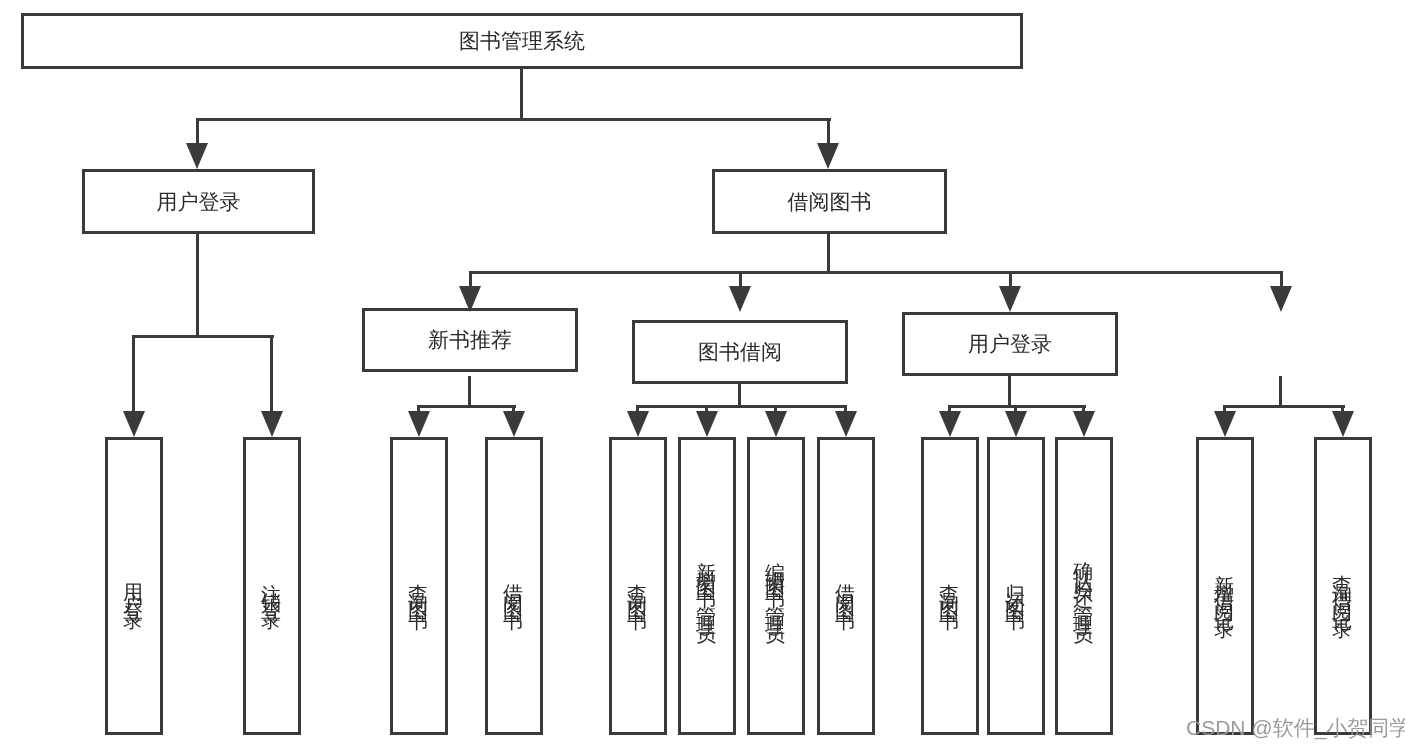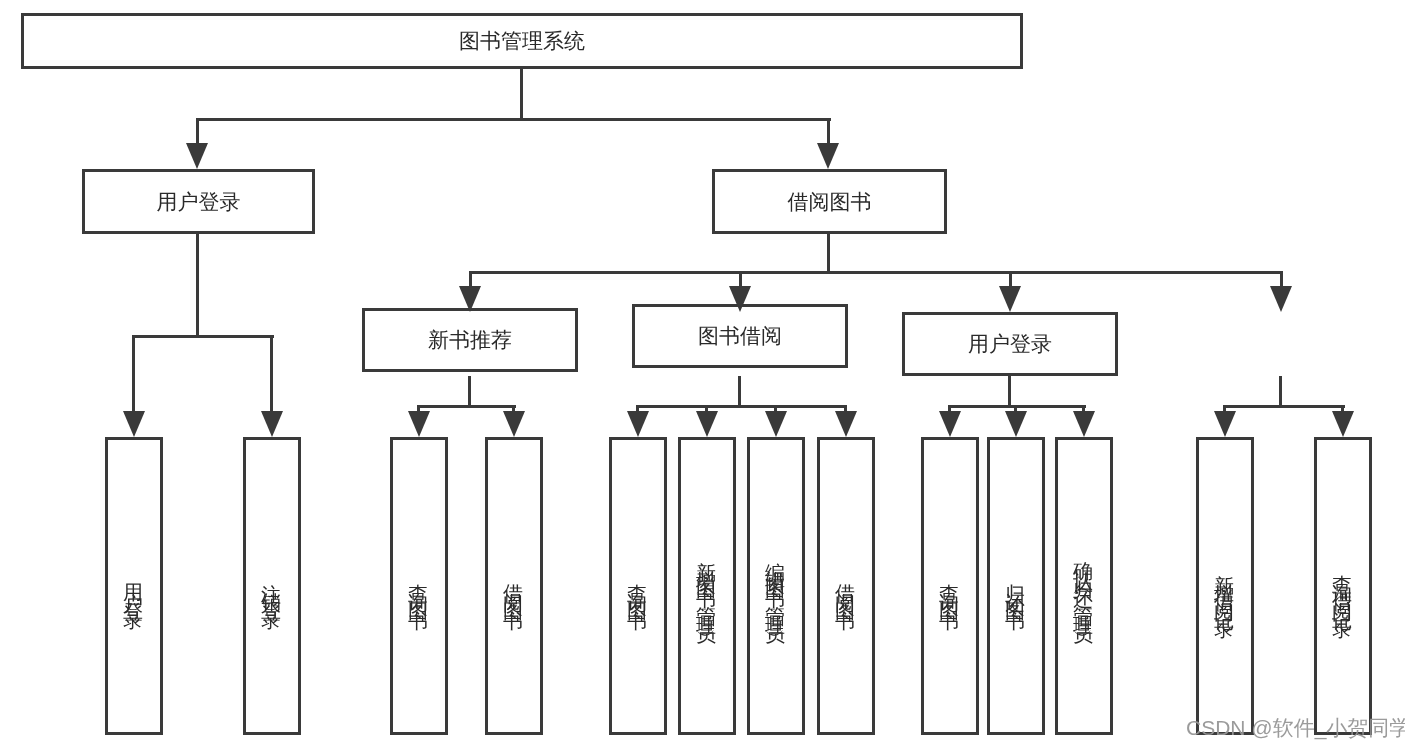--- a/index.html
+++ b/index.html
@@ -118,21 +118,21 @@
   </div>
 
   <div class="box" style="left:712px;top:169px;width:235px;height:65px">
     <span class="lbl">借阅图书</span>
   </div>
 
   <div class="box" style="left:362px;top:308px;width:216px;height:64px">
     <span class="lbl">新书推荐</span>
   </div>
 
-  <div class="box" style="left:632px;top:304px;width:216px;height:64px">
+  <div class="box" style="left:632px;top:320px;width:216px;height:64px">
     <span class="lbl">图书借阅</span>
   </div>
 
   <div class="box" style="left:902px;top:312px;width:216px;height:64px">
     <span class="lbl">用户登录</span>
   </div>
 
 
   <div class="box leaf" style="left:105px;top:437px">
     <span class="lbl">用户登录</span>

